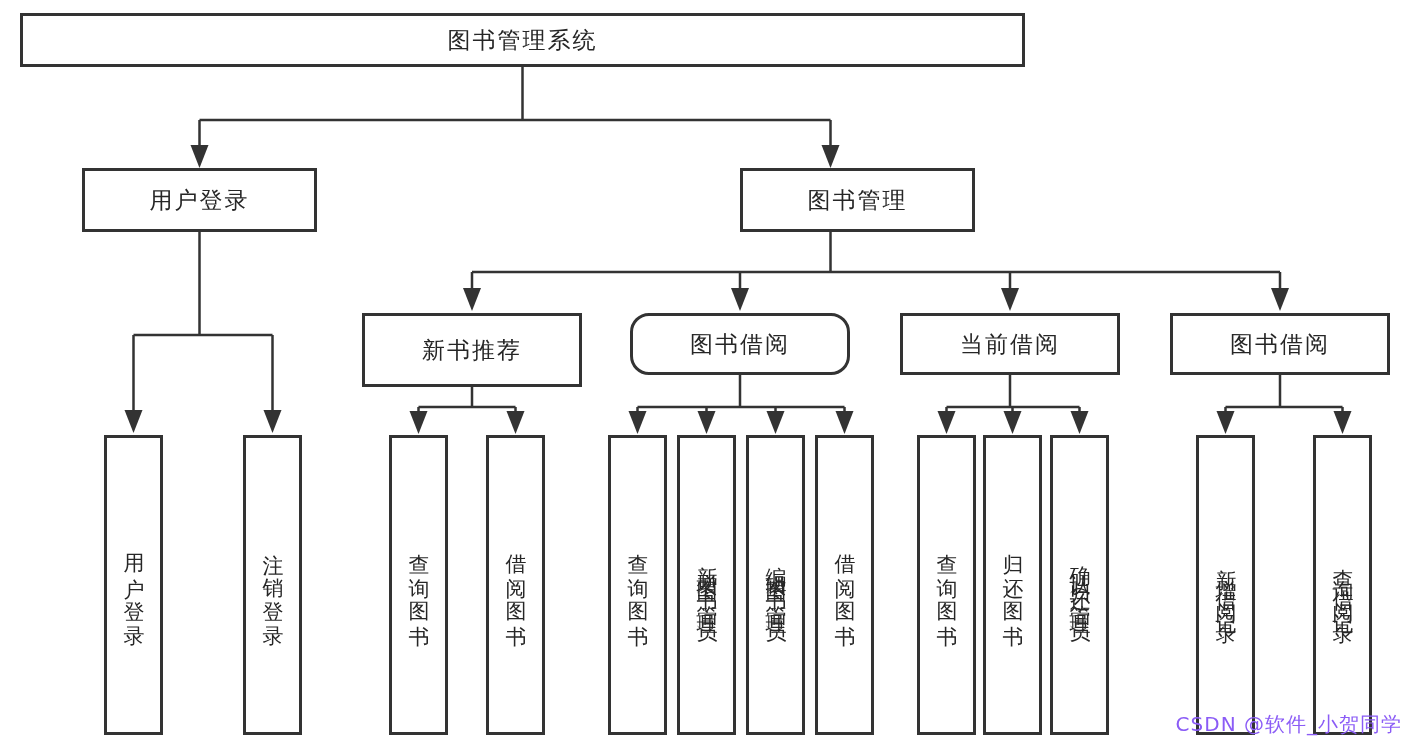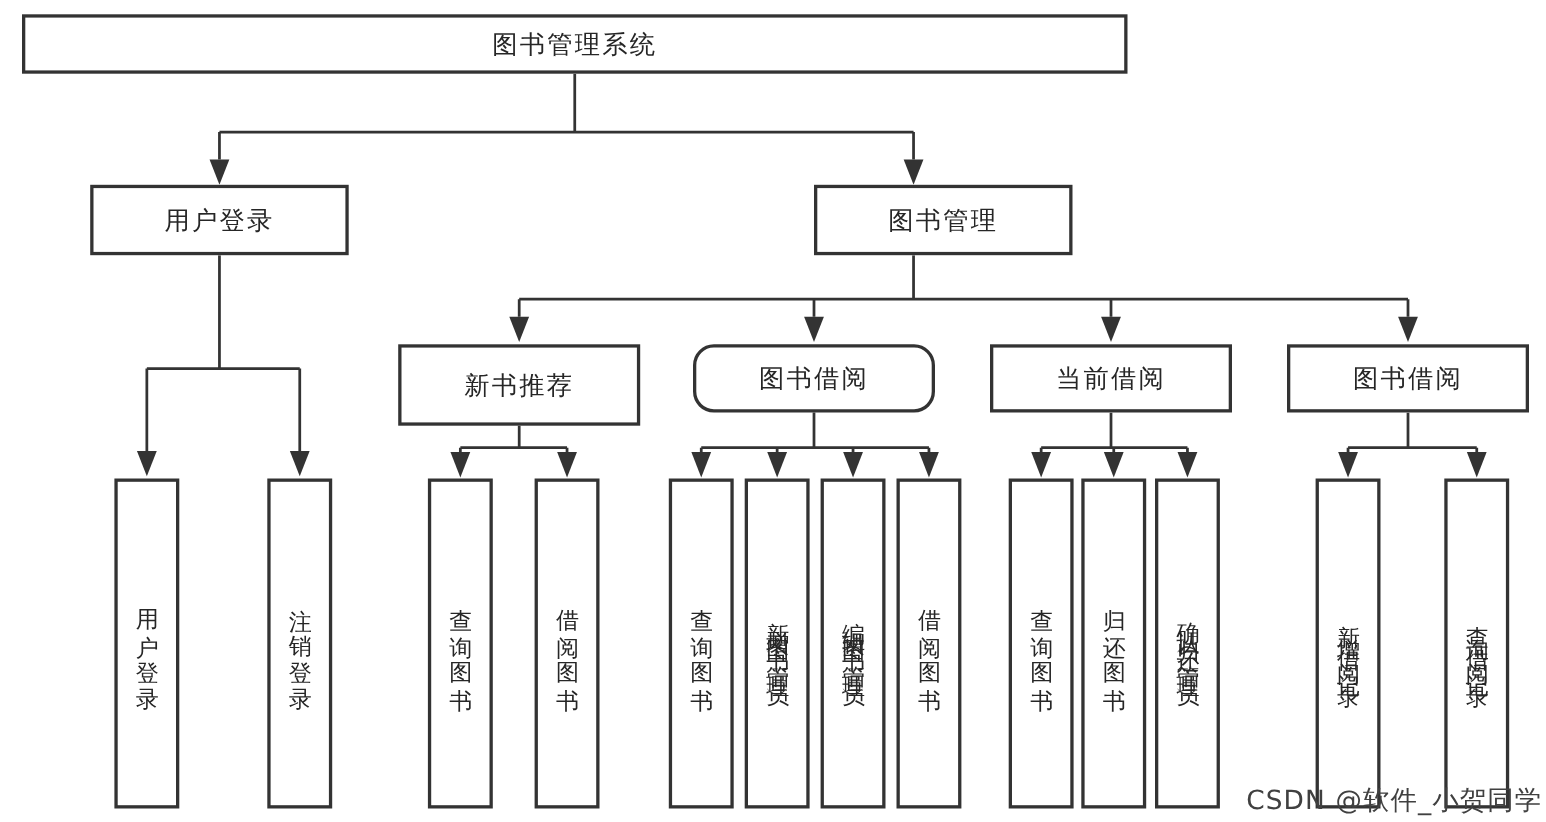--- a/index.html
+++ b/index.html
@@ -51,22 +51,22 @@
     white-space: nowrap;
     line-height: 1;
   }
   .sp-wide  { letter-spacing: 24px; }
   .sp-mid   { letter-spacing: 11px; }
   .sp-tight { letter-spacing: 8px; }
   .watermark {
     position: absolute;
     top: 711px;
     right: 3px;
-    font-size: 24px;
-    color: #404040;
+    font-size: 20px;
+    color: #8b5cf6;
     letter-spacing: 1px;
     white-space: nowrap;
   }
 </style>
 </head>
 <body>
 
 <div class="canvas">
 
   <svg class="connectors" width="1405" height="747" viewBox="0 0 1405 747">

